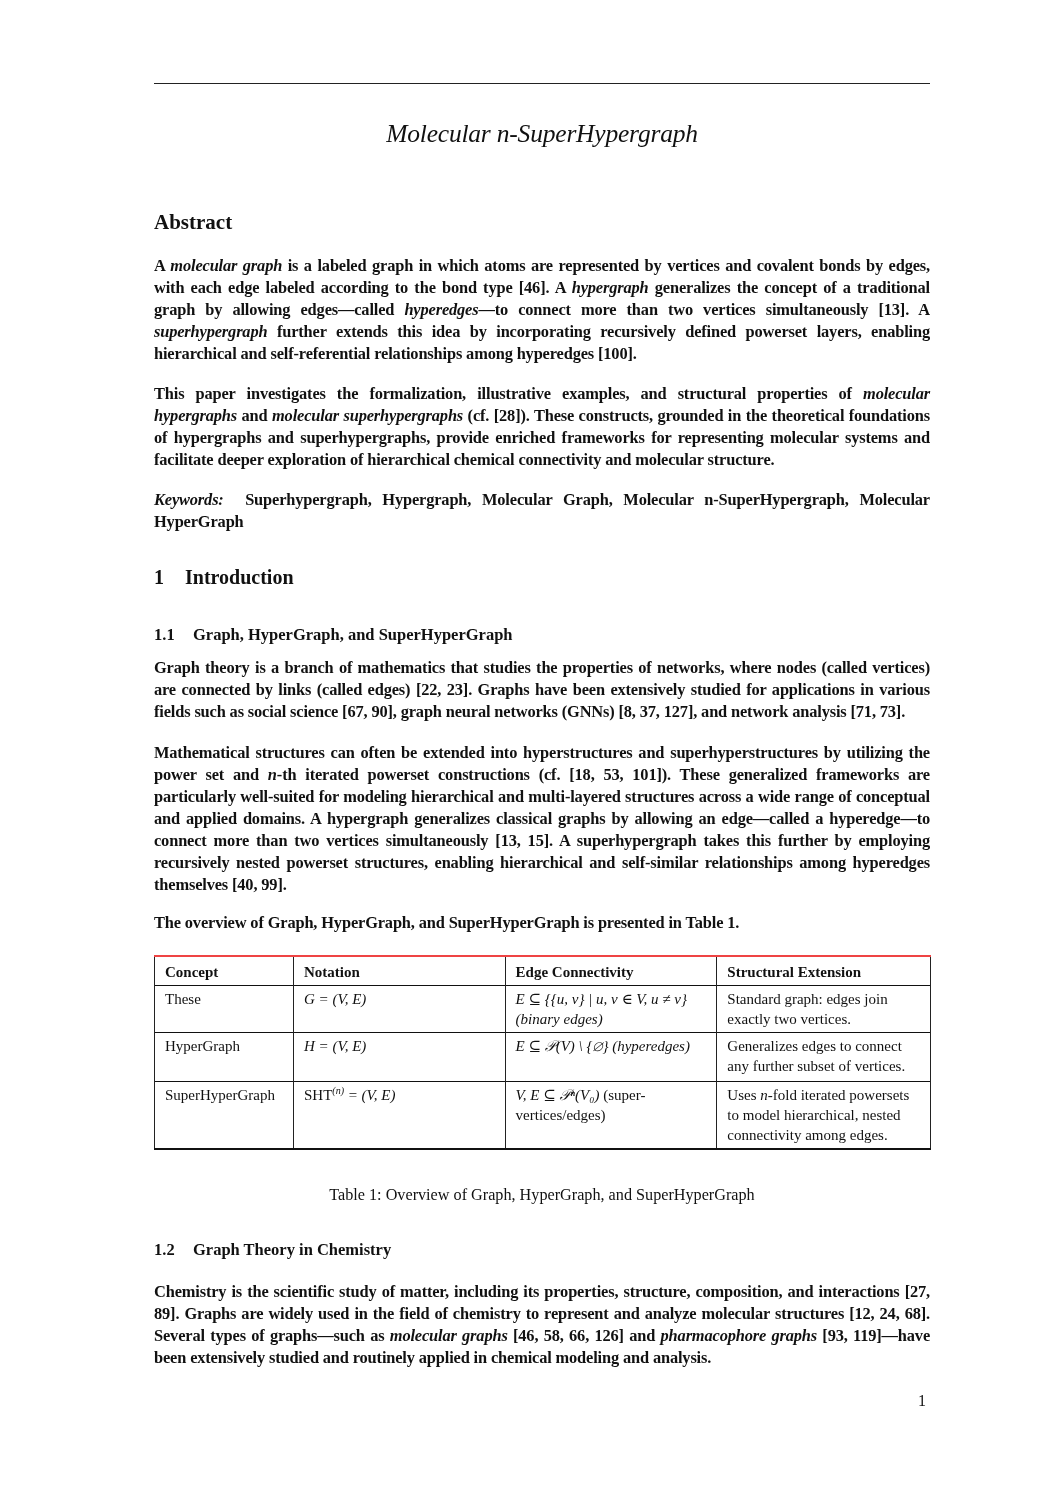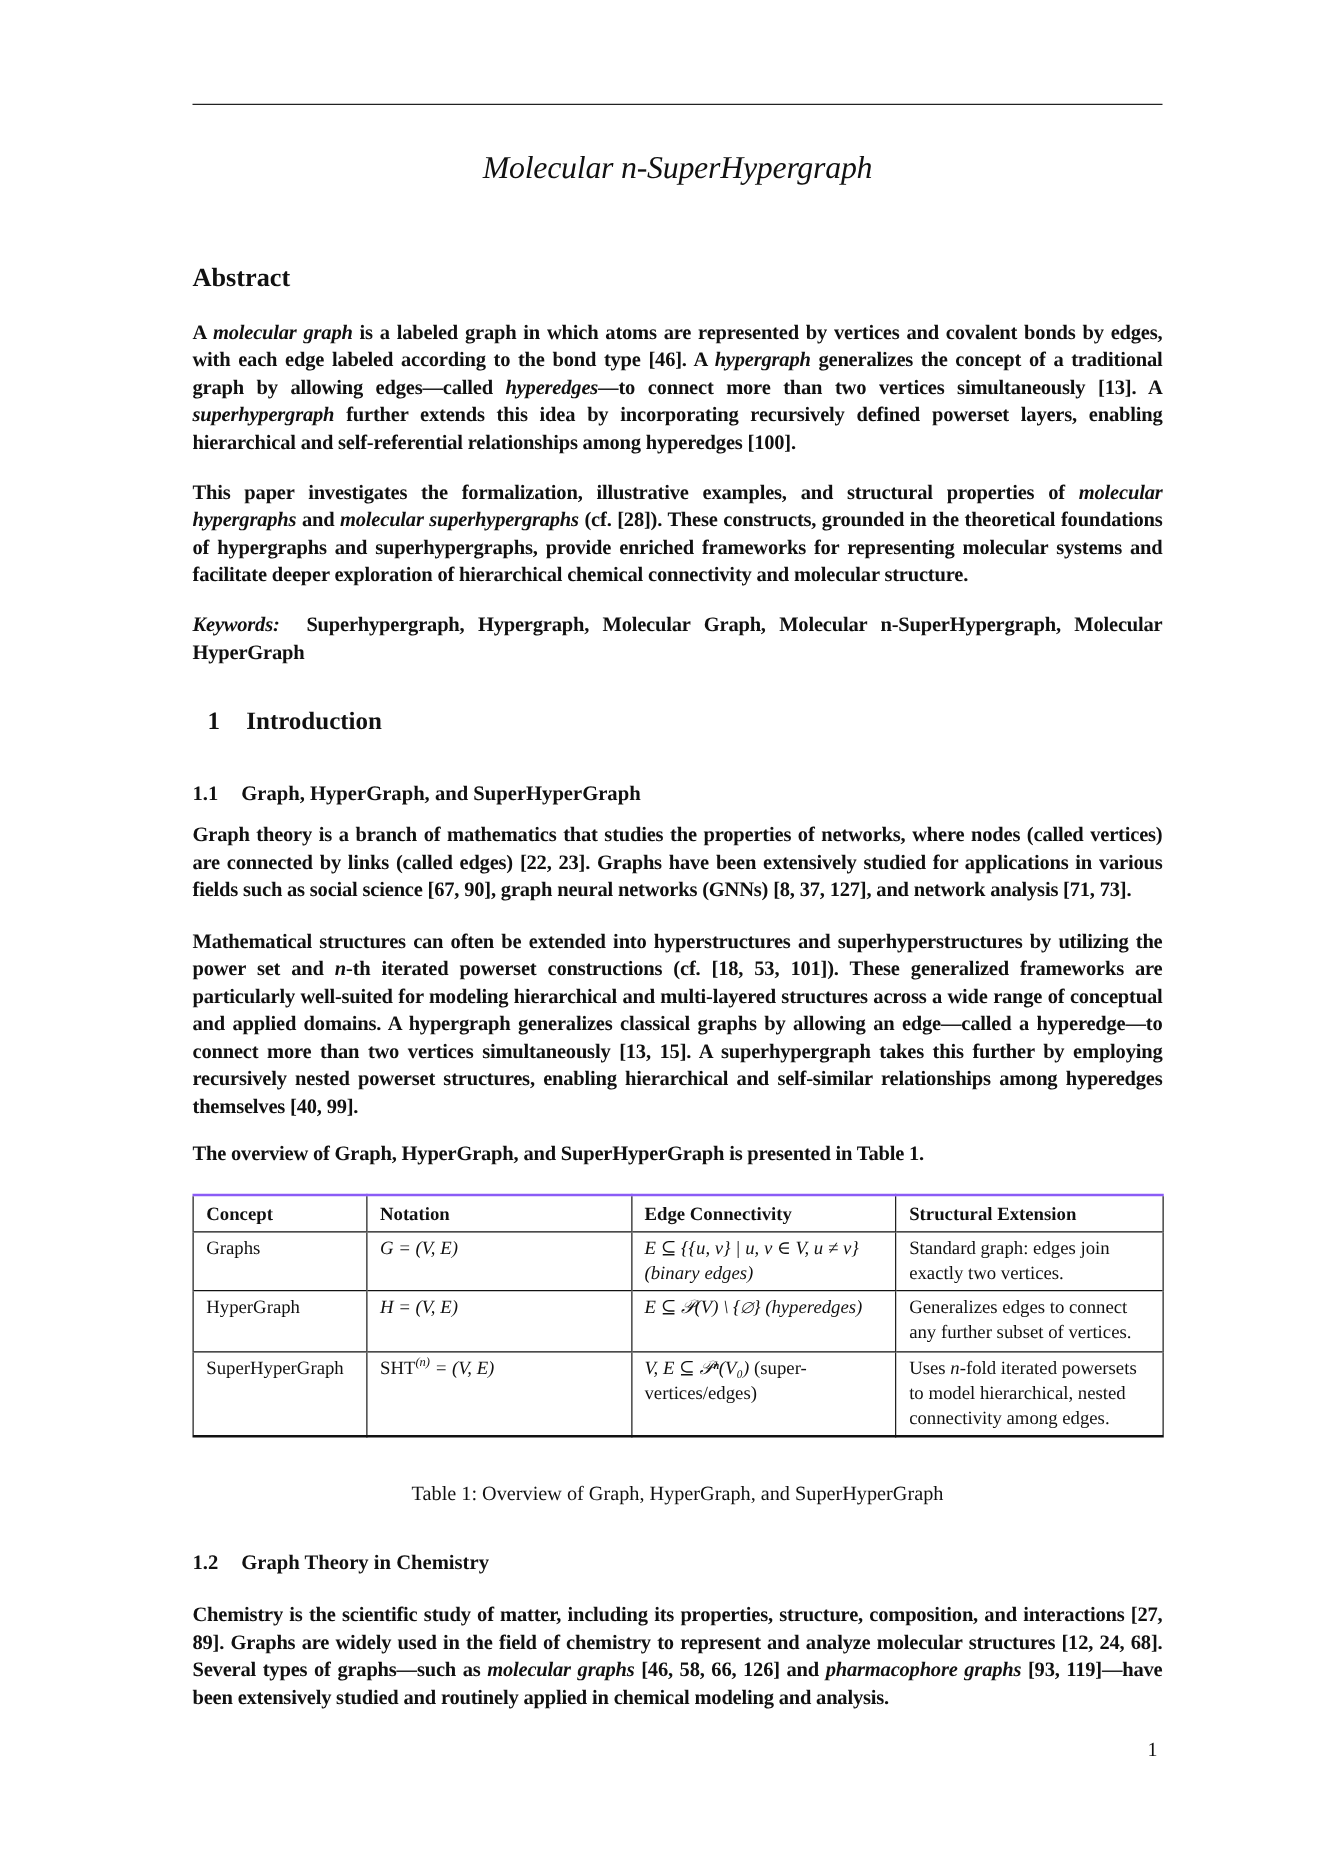--- a/index.html
+++ b/index.html
@@ -24,21 +24,21 @@
   .para i { font-style: italic; }
   .h1 { position: absolute; left: 154px; font-weight: bold; font-size: 20px; }
   .h1 .num { display: inline-block; width: 31px; }
   .h2 { position: absolute; left: 154px; font-weight: bold; font-size: 16.5px; }
   .h2 .num { display: inline-block; width: 39px; }
 
   table.overview {
     position: absolute; left: 154px; top: 955px; width: 777px;
     border-collapse: collapse; font-size: 15px; line-height: 20px;
   }
-  table.overview { border-top: 2px solid #8b5cf6; border-bottom: 2.5px solid #111; border-radius: 12px; }
+  table.overview { border-top: 2px solid #ef4444; border-bottom: 2.5px solid #111; border-radius: 12px; }
   table.overview th, table.overview td {
     border-left: 1px solid #222; border-right: 1px solid #222;
     padding: 3px 10px 3px 10px; vertical-align: top; text-align: left;
   }
   table.overview th { font-weight: bold; padding-top: 5px; padding-bottom: 3px; }
   table.overview thead tr { border-bottom: 1.5px solid #111; }
   table.overview tbody tr { border-bottom: 1.5px solid #111; }
   table.overview tbody tr:last-child { border-bottom: none; }
   td.math { font-style: italic; margin-top: 32px; }
   td.just { text-align: justify; }
@@ -56,21 +56,21 @@
 </div>
 
 <div class="h-abstract">Abstract</div>
 
 <div class="para" style="top:255px;"><span>A </span><i>molecular graph</i><span> is a labeled graph in which atoms are represented by vertices and covalent bonds by edges, with each edge labeled according to the bond type [46]. A </span><i>hypergraph</i><span> generalizes the concept of a traditional graph by allowing edges—called </span><i>hyperedges</i><span>—to connect more than two vertices simultaneously [13]. A </span><i>superhypergraph</i><span> further extends this idea by incorporating recursively defined powerset layers, enabling hierarchical and self-referential relationships among hyperedges [100].</span></div>
 
 <div class="para" style="top:383px;"><span>This paper investigates the formalization, illustrative examples, and structural properties of </span><i>molecular hypergraphs</i><span> and </span><i>molecular superhypergraphs</i><span> (cf. [28]). These constructs, grounded in the theoretical foundations of hypergraphs and superhypergraphs, provide enriched frameworks for representing molecular systems and facilitate deeper exploration of hierarchical chemical connectivity and molecular structure.</span></div>
 
 <div class="para" style="top:489px;"><i>Keywords:</i>&nbsp;&nbsp;<span>Superhypergraph, Hypergraph, Molecular Graph, Molecular n-SuperHypergraph, Molecular HyperGraph</span></div>
 
-<div class="h1" style="top:566px;margin-left:12px;"><span class="num">1</span><span>Introduction</span></div>
+<div class="h1" style="top:566px;"><span class="num">1</span><span>Introduction</span></div>
 
 <div class="h2" style="top:625px;"><span class="num">1.1</span><span>Graph, HyperGraph, and SuperHyperGraph</span></div>
 
 <div class="para" style="top:657px;">Graph theory is a branch of mathematics that studies the properties of networks, where nodes (called vertices) are connected by links (called edges) [22, 23]. Graphs have been extensively studied for applications in various fields such as social science [67, 90], graph neural networks (GNNs) [8, 37, 127], and network analysis [71, 73].</div>
 
 <div class="para" style="top:742px;"><span>Mathematical structures can often be extended into hyperstructures and superhyperstructures by utilizing the power set and </span><i>n</i><span>-th iterated powerset constructions (cf. [18, 53, 101]). These generalized frameworks are particularly well-suited for modeling hierarchical and multi-layered structures across a wide range of conceptual and applied domains. A hypergraph generalizes classical graphs by allowing an edge—called a hyperedge—to connect more than two vertices simultaneously [13, 15]. A superhypergraph takes this further by employing recursively nested powerset structures, enabling hierarchical and self-similar relationships among hyperedges themselves [40, 99].</span></div>
 
 <div class="para" style="top:912px;">The overview of Graph, HyperGraph, and SuperHyperGraph is presented in Table 1.</div>
 
 <table class="overview">
@@ -83,21 +83,21 @@
   <thead>
     <tr>
       <th>Concept</th>
       <th>Notation</th>
       <th>Edge Connectivity</th>
       <th>Structural Extension</th>
     </tr>
   </thead>
   <tbody>
     <tr>
-      <td>Graphs</td>
+      <td>These</td>
       <td class="math">G = (V, E)</td>
       <td class="math just">E ⊆ {{u, v} | u, v ∈ V,  u ≠ v} (binary edges)</td>
       <td class="just">Standard graph: edges join exactly two vertices.</td>
     </tr>
     <tr>
       <td style="padding-bottom:25px;">HyperGraph</td>
       <td class="math">H = (V, E)</td>
       <td class="math">E ⊆ 𝒫(V) \ {∅} (hyperedges)</td>
       <td class="just">Generalizes edges to connect any further subset of vertices.</td>
     </tr>

